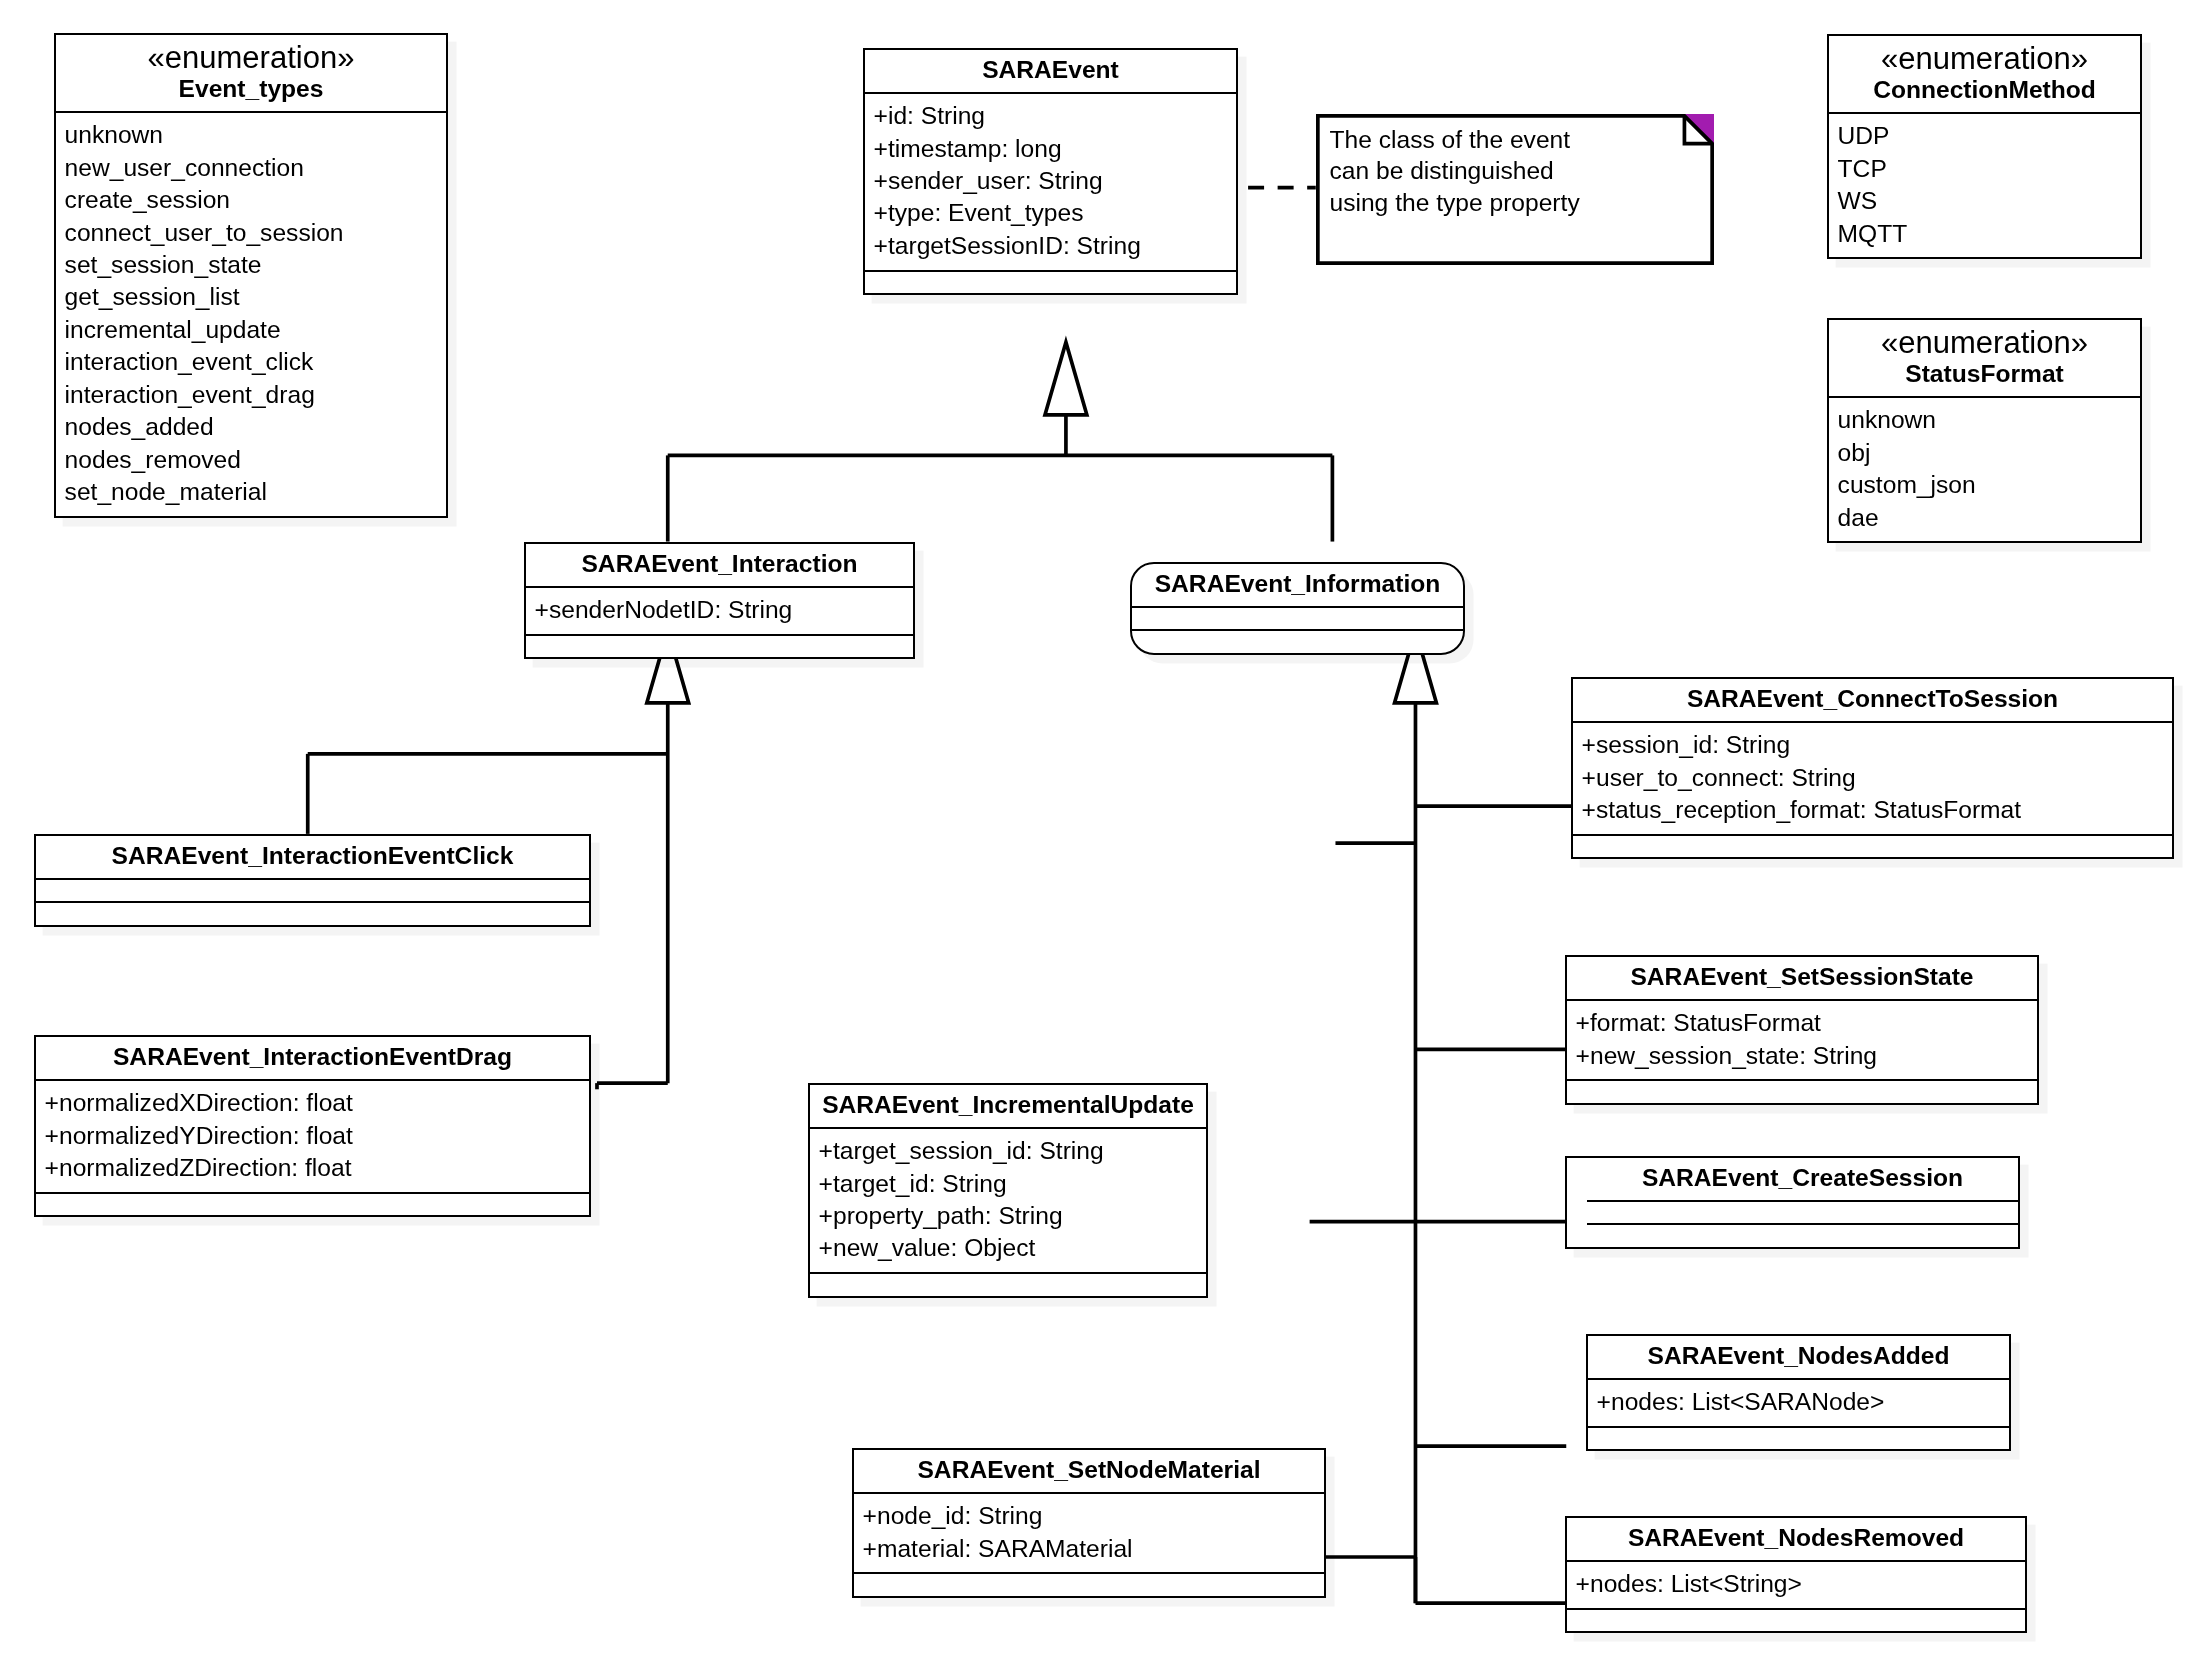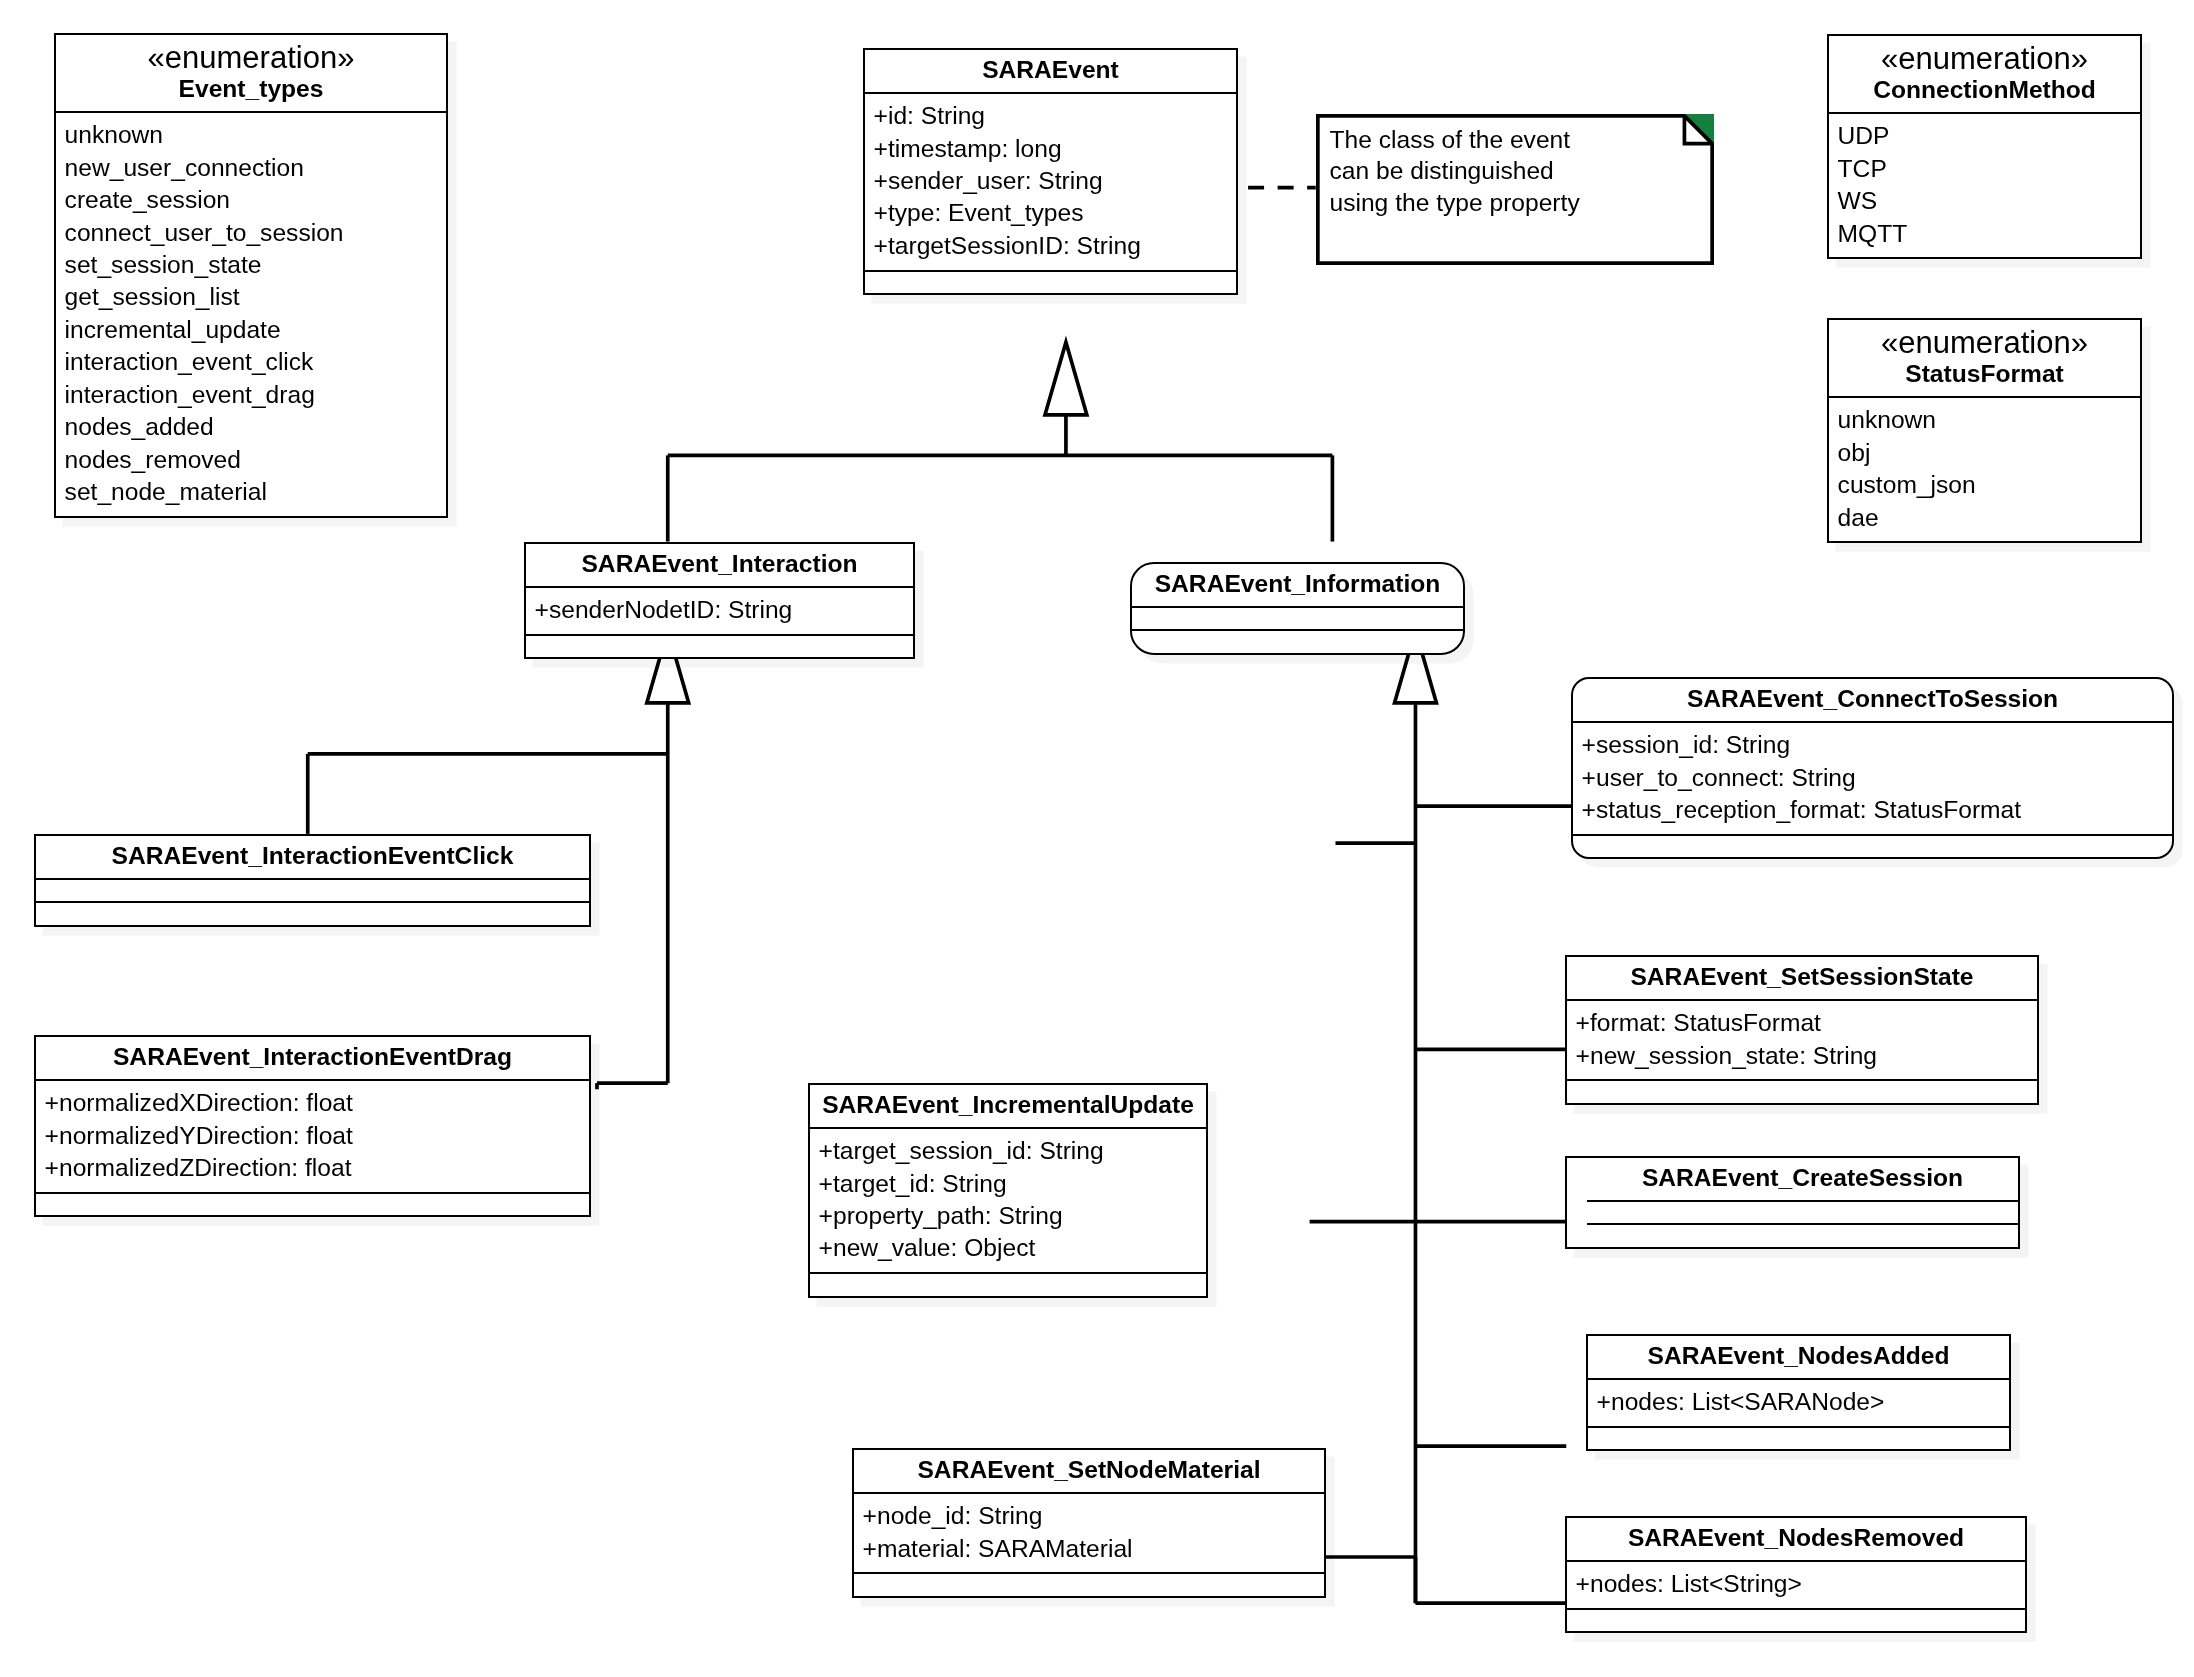--- a/index.html
+++ b/index.html
@@ -65,21 +65,21 @@
     color: #000;
     white-space: nowrap;
   }
   .attrs-cmp .row { display: block; }
   .empty-cmp {
     height: 23.4px;
   }
   
   .uml-note {
     position: absolute;
-    background: #15803d;
+    background: #a21caf;
     box-sizing: border-box;
     z-index: 5;
   }
   .uml-note .note-text {
     position: absolute;
     left: 13.5px;
     top: 9.8px;
     font-size: 24.6px;
     line-height: 1.28;
     color: #000;
@@ -244,21 +244,21 @@
 
   <div class="uml-box" style="left:808px; top:1448px; width:474px;margin-left:44px;">
     <div class="compartment title-cmp">SARAEvent_SetNodeMaterial</div>
     <div class="compartment attrs-cmp">
       <span class="row">+node_id: String</span>
       <span class="row">+material: SARAMaterial</span>
     </div>
     <div class="compartment empty-cmp"></div>
   </div>
 
-  <div class="uml-box" style="left:1571px; top:677px; width:603px;border-radius:18px;">
+  <div class="uml-box" style="left:1571px; top:677px; width:603px;">
     <div class="compartment title-cmp">SARAEvent_ConnectToSession</div>
     <div class="compartment attrs-cmp">
       <span class="row">+session_id: String</span>
       <span class="row">+user_to_connect: String</span>
       <span class="row">+status_reception_format: StatusFormat</span>
     </div>
     <div class="compartment empty-cmp"></div>
   </div>
 
   <div class="uml-box" style="left:1565px; top:955px; width:474px;">

